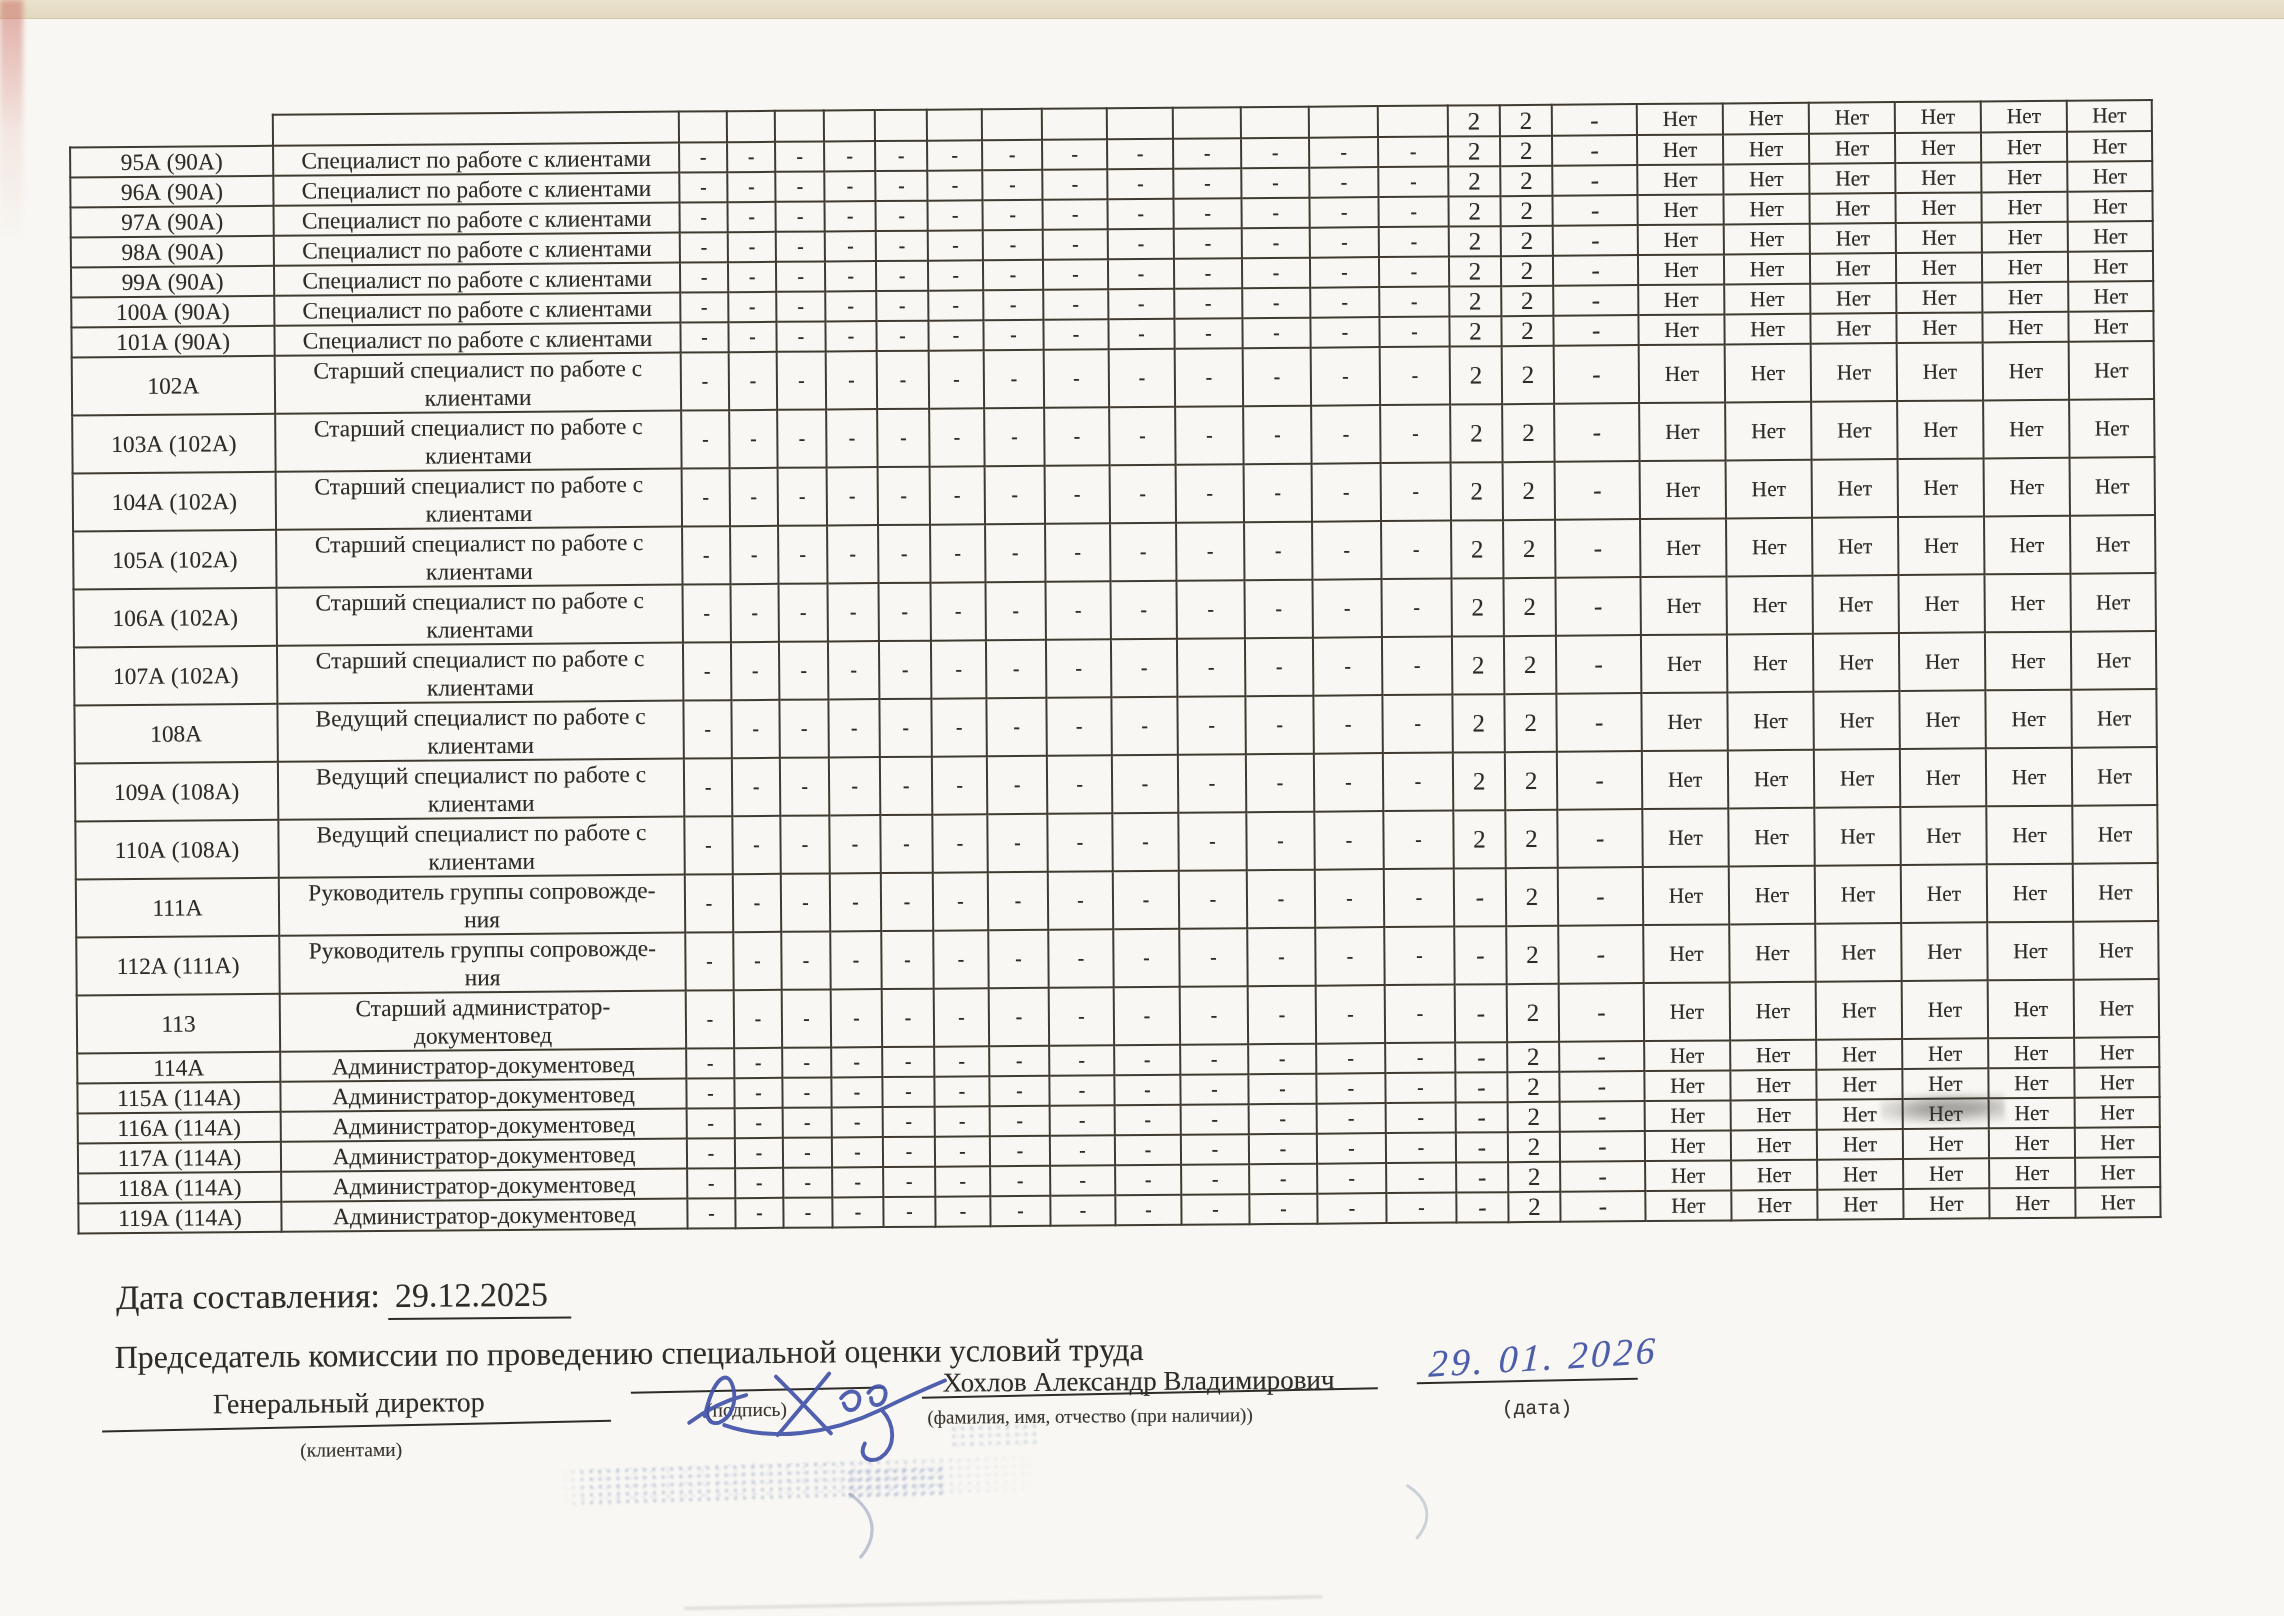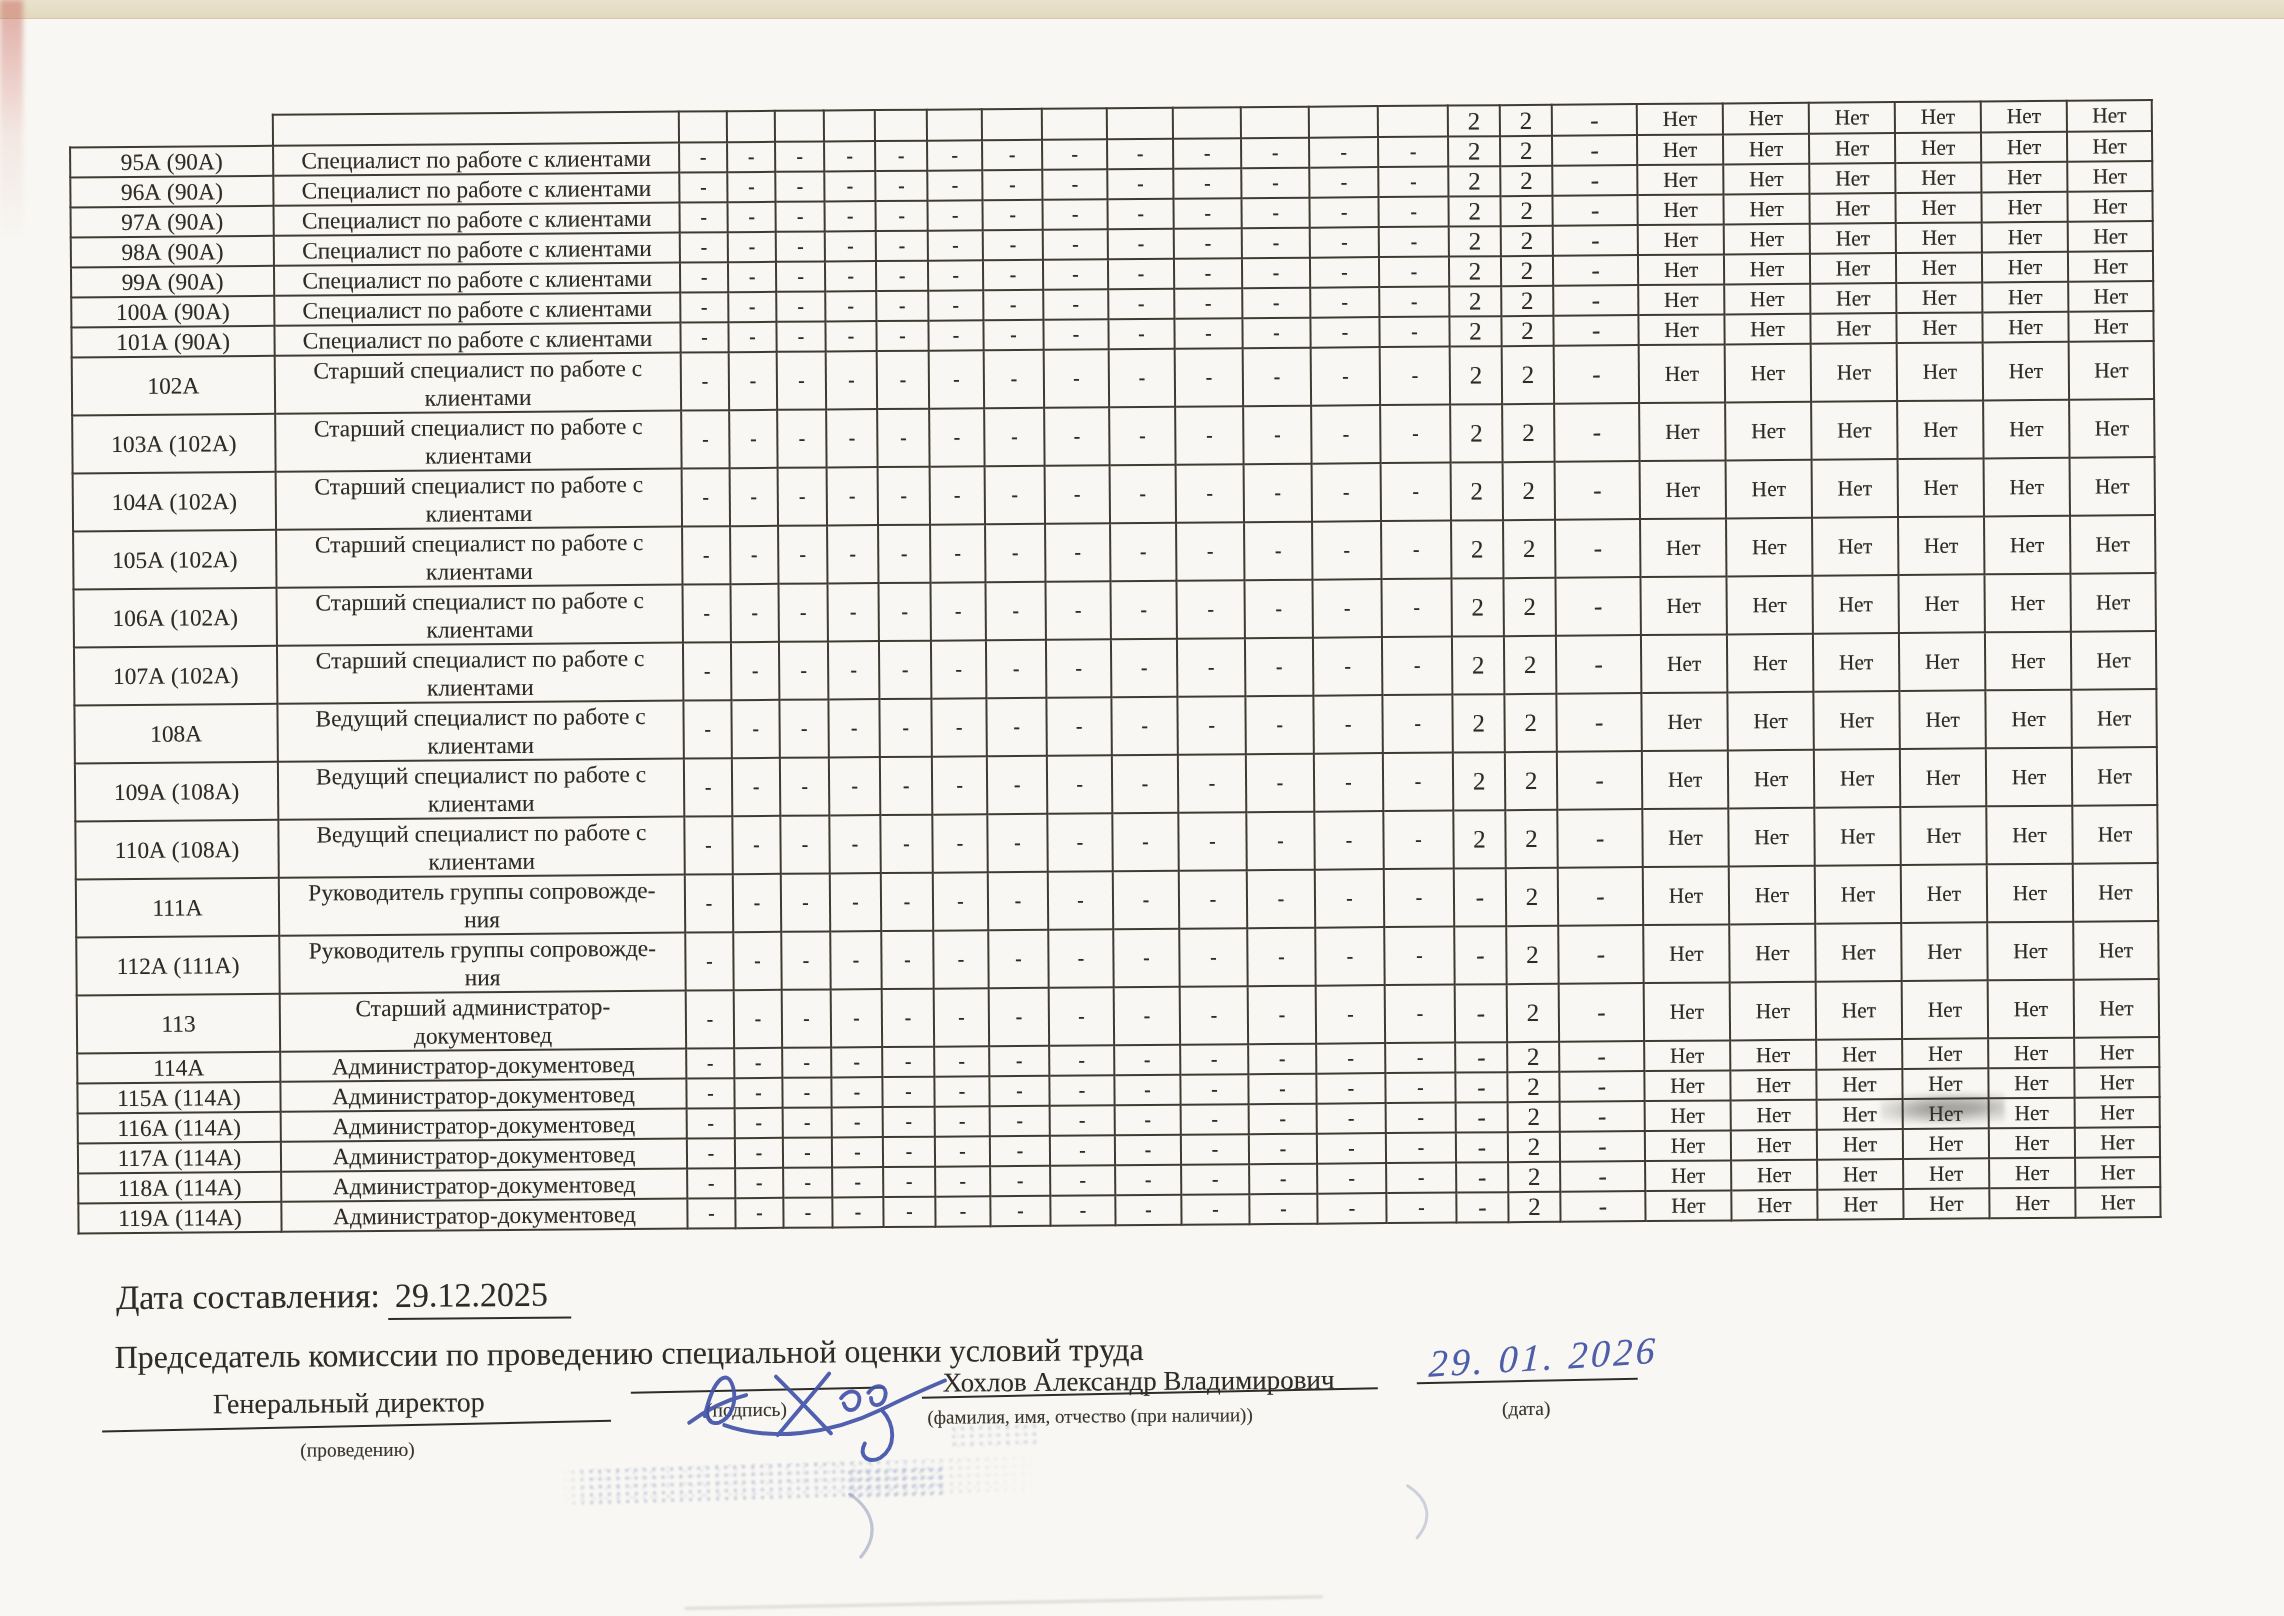--- a/index.html
+++ b/index.html
@@ -58,21 +58,21 @@
   #nametext{left:937px;top:1366px;font-size:27px;}
   .uline{position:absolute;height:2px;background:#2f2c27;transform:rotate(-0.75deg);}
   #line-pos{left:96px;top:1419px;width:509px;}
   #line-sign{left:625px;top:1386px;width:253px;}
   #line-name{left:916px;top:1392px;width:456px;}
   #line-date{left:1411px;top:1383px;width:221px;}
   .cap{position:absolute;font-size:19.5px;color:#3a362f;white-space:nowrap;}
   #cap-pos{left:294px;top:1433px;}
   #cap-sign{left:700px;top:1396px;}
   #cap-name{left:866px;top:1405px;width:436px;text-align:center;font-size:19px;}
-  #cap-date{left:1496px;top:1401px;}
+  #cap-date{left:1496px;top:1401px;font-family:Liberation Mono, monospace;}
   
   .handdate{
     position:absolute;left:1423px;top:1338px;
     font-size:38px;font-style:italic;letter-spacing:3.3px;
     color:#3e51a8;opacity:.92;
     transform:rotate(-3deg) skewX(-6deg);
     white-space:nowrap;
   }
   .sigsvg{position:absolute;left:661px;top:1336px;}
   
@@ -833,21 +833,21 @@
 
   <div class="bigline" id="dateline">
     <span>Дата составления:</span>
     <span class="dval">29.12.2025</span>
   </div>
 
   <div class="bigline" id="chairline">Председатель комиссии по проведению специальной оценки условий труда</div>
 
   <div class="sigtext" id="postext">Генеральный директор</div>
   <div class="uline" id="line-pos"></div>
-  <div class="cap" id="cap-pos">(проведению)</div>
+  <div class="cap" id="cap-pos">(клиентами)</div>
 
   <div class="uline" id="line-sign"></div>
   <div class="cap" id="cap-sign">(подпись)</div>
   <svg class="sigsvg" width="286" height="130" viewBox="0 0 440 200">
     <g fill="none" stroke="#4253a9" stroke-width="6" stroke-linecap="round" opacity="0.92">
       <path d="M58,118 C72,58 94,44 102,74 C108,98 98,122 80,128 C66,132 58,120 64,104"></path>
       <path d="M34,128 C66,104 96,92 122,86"></path>
       <path d="M168,58 C196,86 224,116 252,146"></path>
       <path d="M250,54 C224,86 196,118 170,148"></path>
       <path d="M268,92 C280,76 298,80 296,96 C294,112 276,116 272,100"></path>

